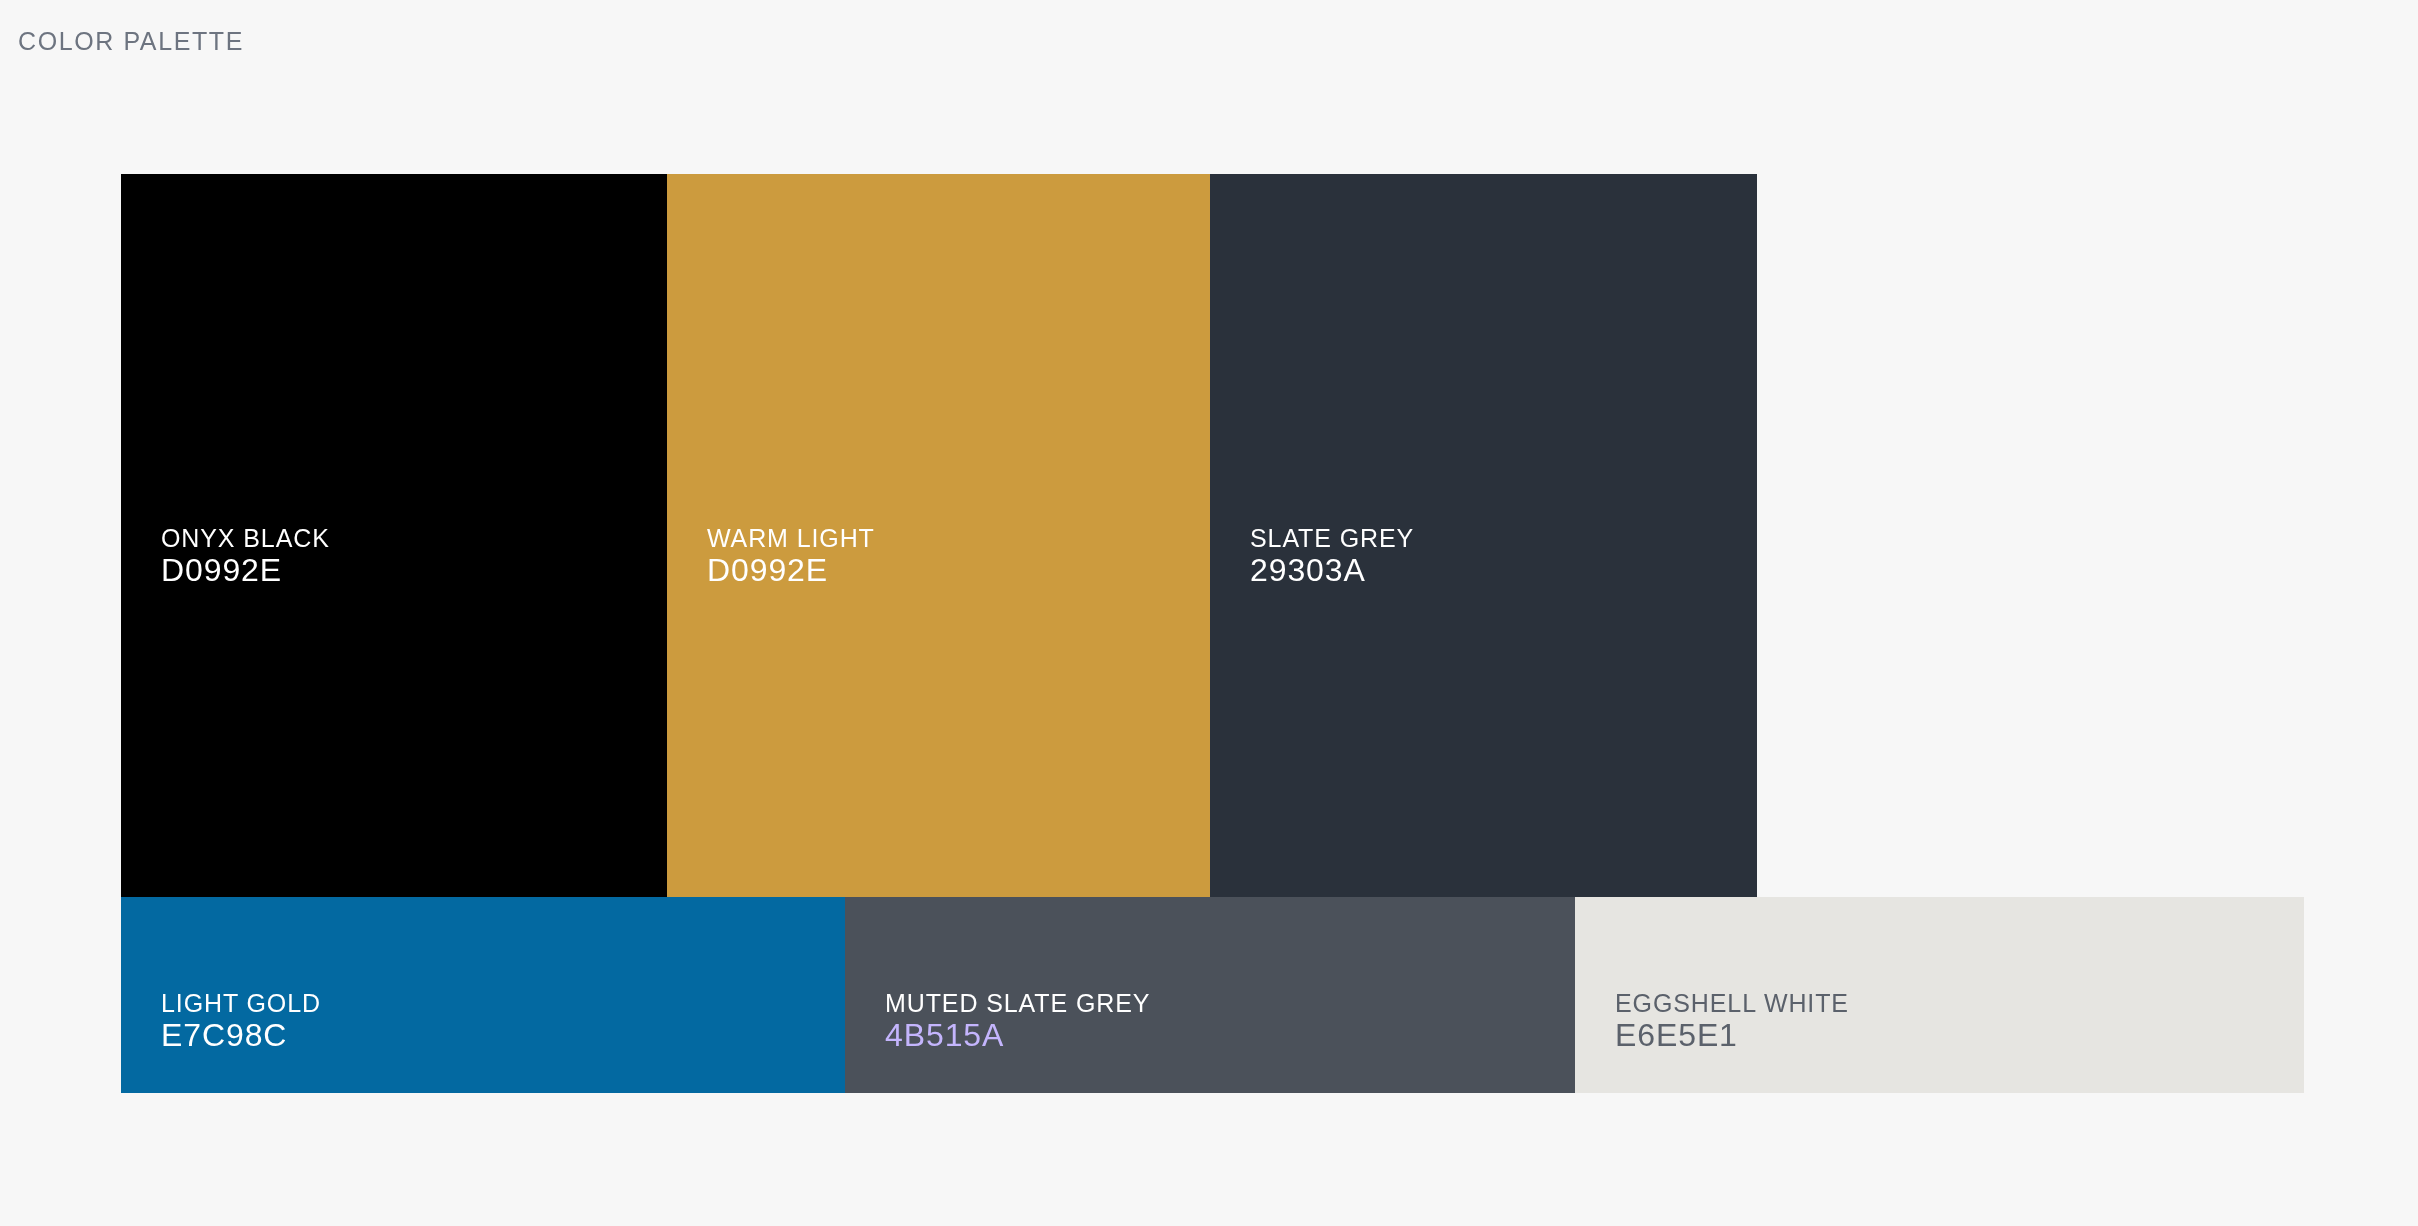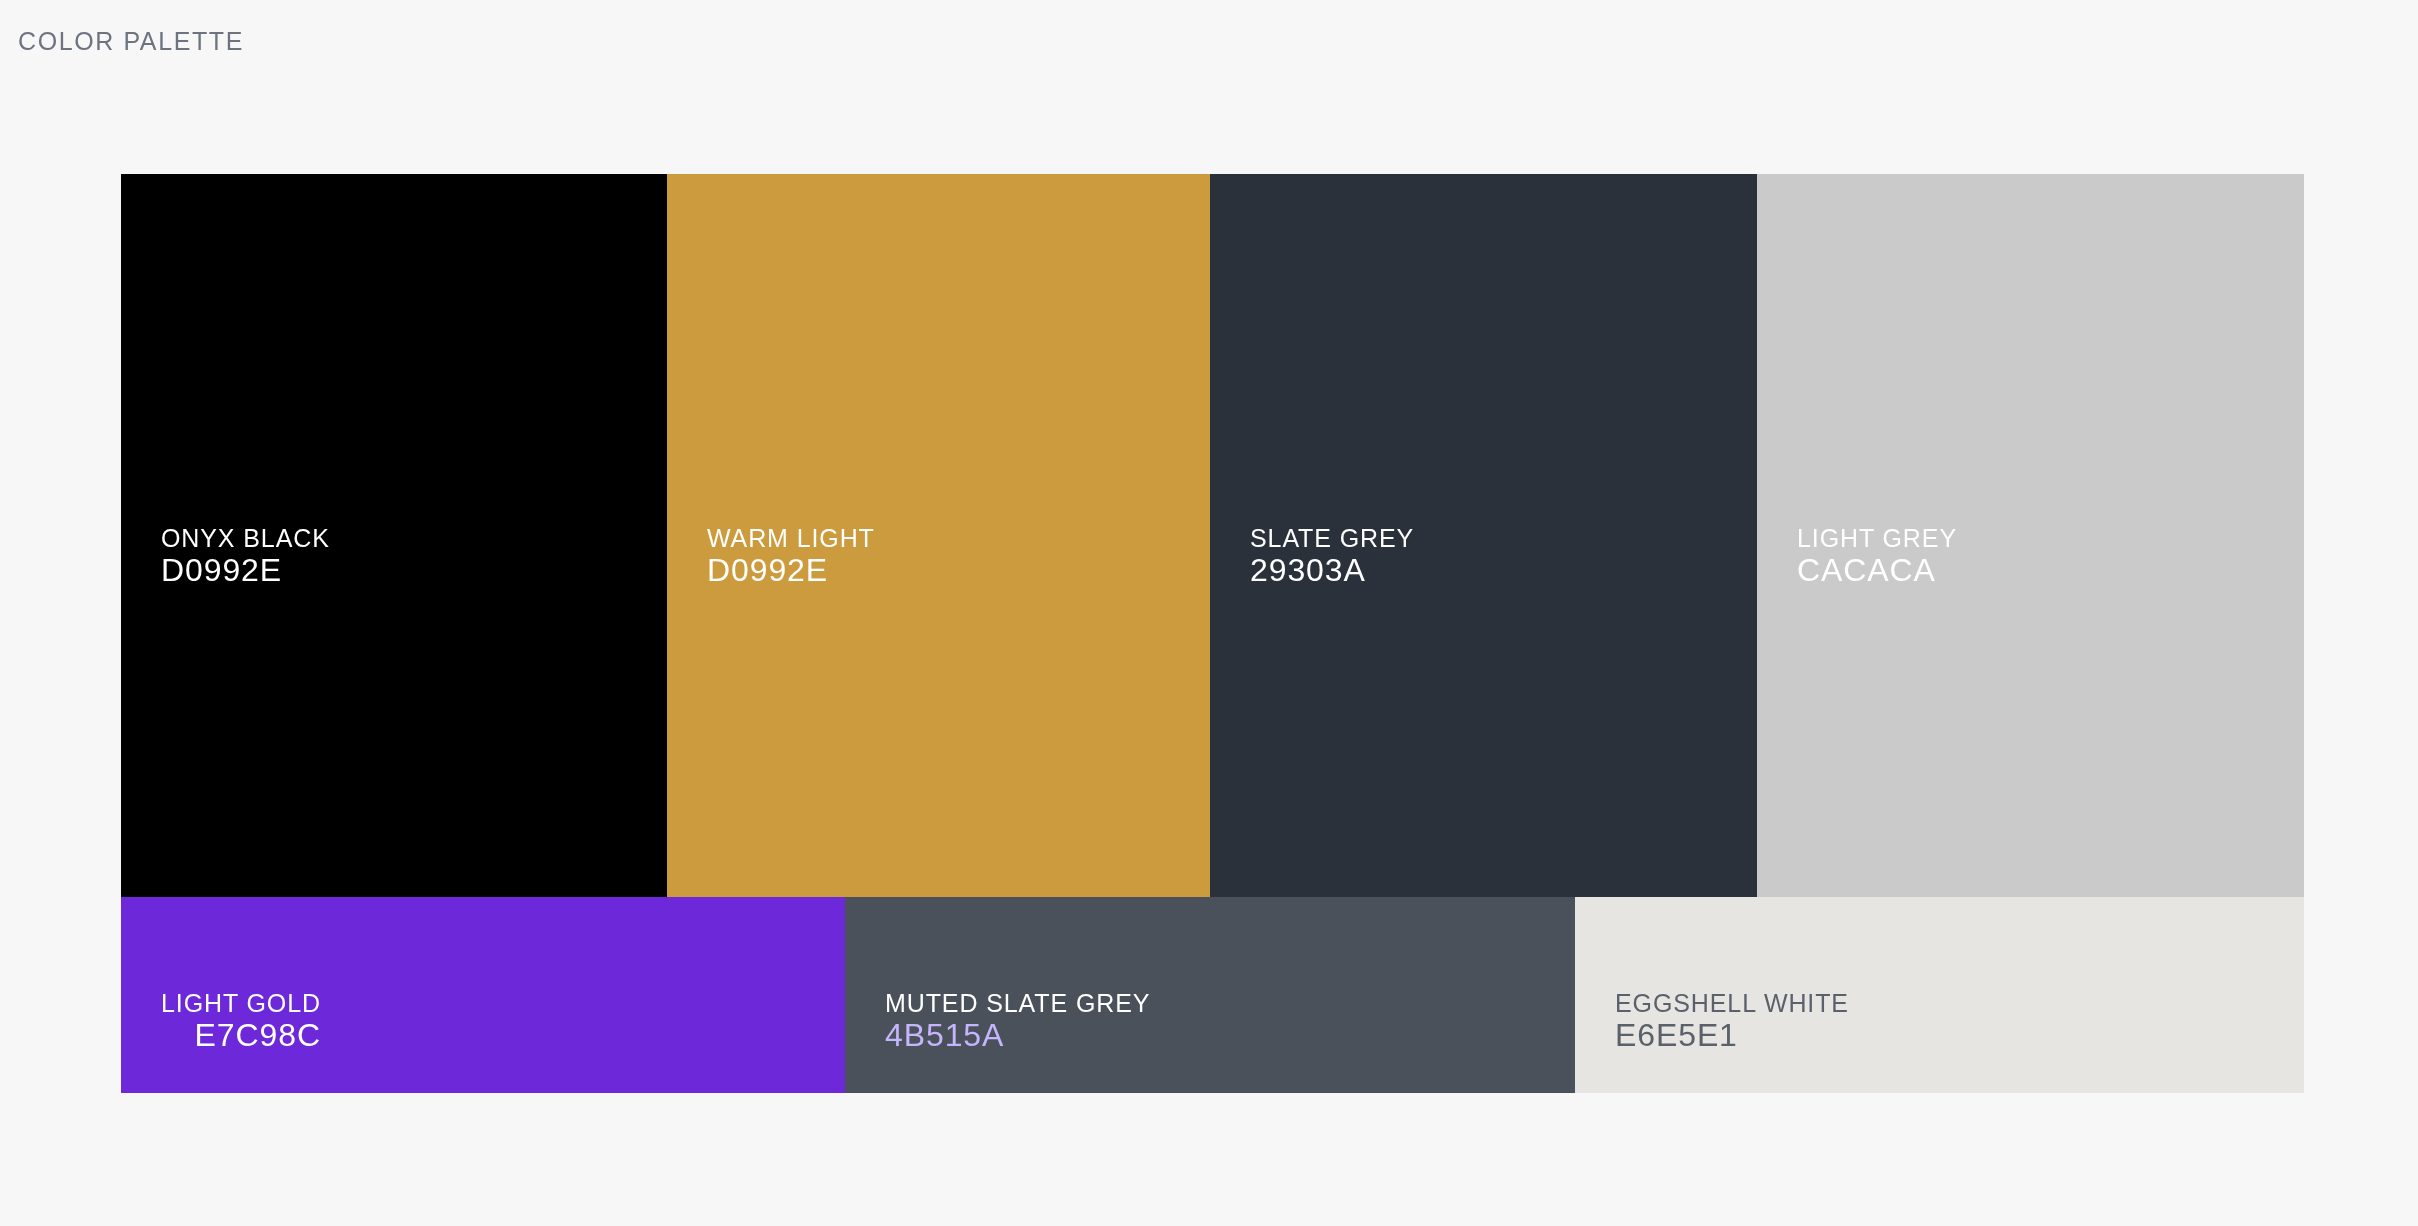--- a/index.html
+++ b/index.html
@@ -125,32 +125,26 @@
         </div>
       </div>
 
       <div class="swatch" style="background: rgb(42, 49, 59); width: 547px; flex: 0 0 547px;">
         <div class="swatch-text">
           <div class="swatch-name" style="color: rgb(255, 255, 255);">SLATE GREY</div>
           <div class="swatch-hex" style="color: rgb(255, 255, 255);">29303A</div>
         </div>
       </div>
 
-      <div class="swatch" style="background: rgb(202, 202, 202); width: 547px; flex: 0 0 547px;">
-        <div class="swatch-text">
-          <div class="swatch-name" style="color: rgb(255, 255, 255);">LIGHT GREY</div>
-          <div class="swatch-hex" style="color: rgb(255, 255, 255);">CACACA</div>
-        </div>
-      </div>
 
     </div>
 
     <div class="swatch-row" id="row-secondary">
 
-      <div class="swatch" style="background: #6d28d9; width: 724px; flex: 0 0 724px; text-align: right;">
+      <div class="swatch" style="background: #0369a1; width: 724px; flex: 0 0 724px;">
         <div class="swatch-text">
           <div class="swatch-name" style="color: rgb(255, 255, 255);">LIGHT GOLD</div>
           <div class="swatch-hex" style="color: rgb(255, 255, 255);">E7C98C</div>
         </div>
       </div>
 
       <div class="swatch" style="background: rgb(75, 81, 90); width: 730px; flex: 0 0 730px;">
         <div class="swatch-text">
           <div class="swatch-name" style="color: rgb(255, 255, 255);">MUTED SLATE GREY</div>
           <div class="swatch-hex" style="color: #c4b5fd;">4B515A</div>

